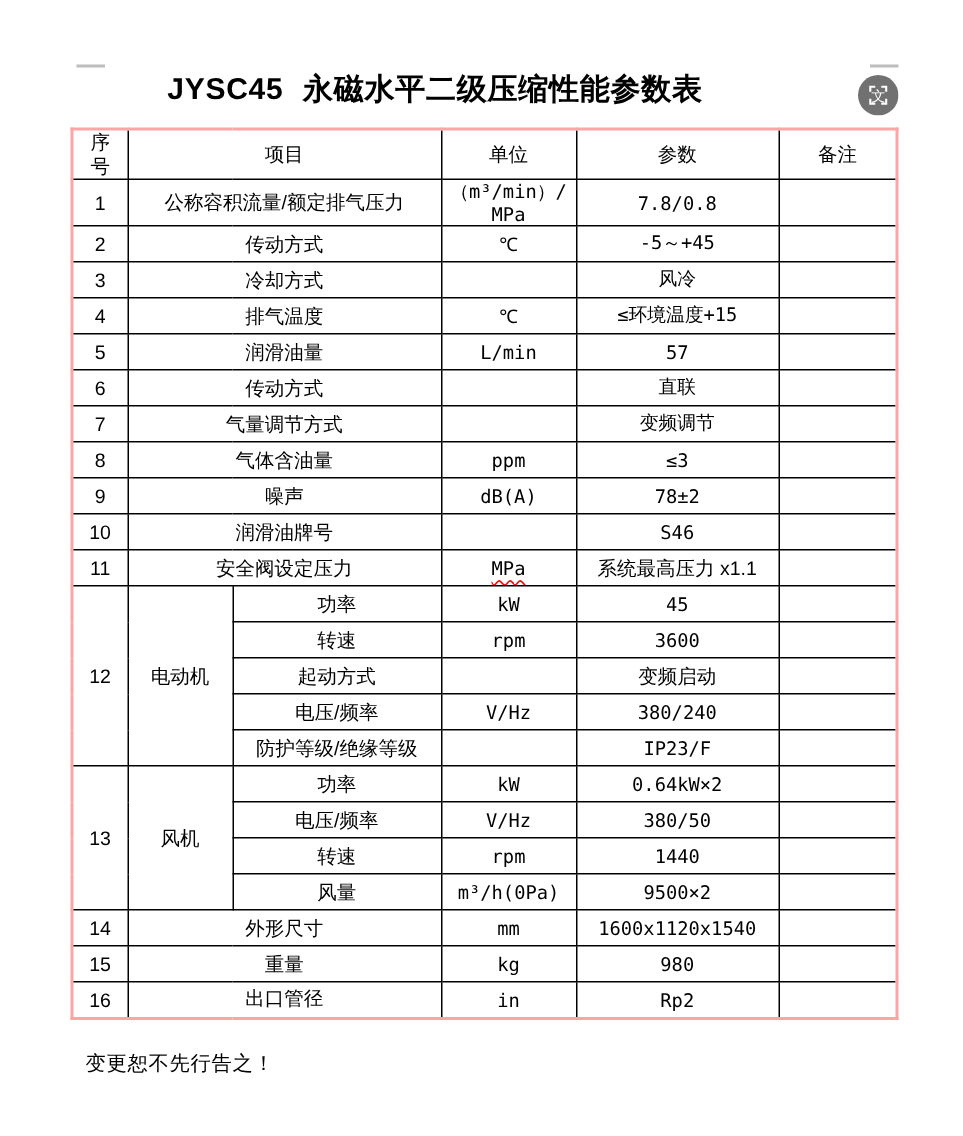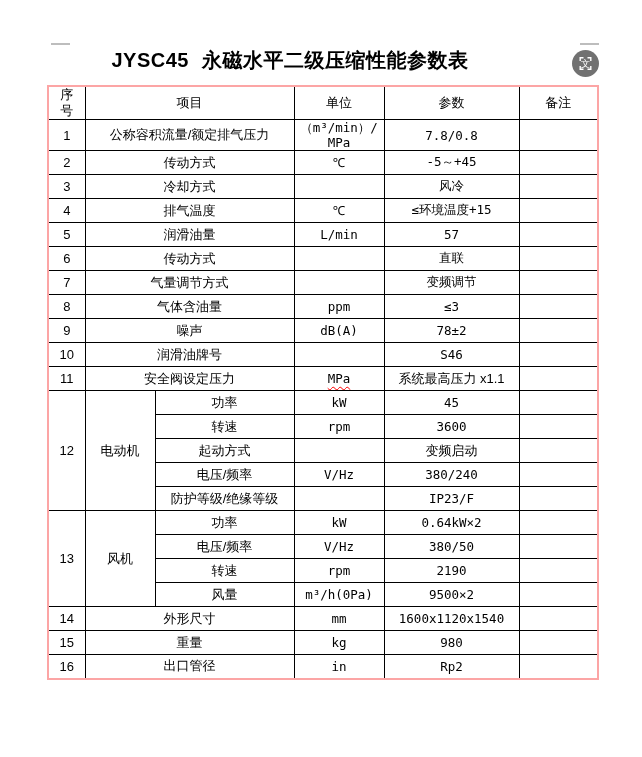--- a/index.html
+++ b/index.html
@@ -230,21 +230,21 @@
   </tr>
   <tr>
     <td>电压/频率</td>
     <td class="mono">V/Hz</td>
     <td class="mono">380/50</td>
     <td></td>
   </tr>
   <tr>
     <td>转速</td>
     <td class="mono">rpm</td>
-    <td class="mono">2190</td>
+    <td class="mono">1440</td>
     <td></td>
   </tr>
   <tr>
     <td>风量</td>
     <td class="mono">m³/h(0Pa)</td>
     <td class="mono">9500×2</td>
     <td></td>
   </tr>
 
   <tr>
@@ -268,13 +268,14 @@
     <td colspan="2">出口管径</td>
     <td class="mono">in</td>
     <td class="mono">Rp2</td>
     <td></td>
   </tr>
 </tbody>
     </table>
 </div>
 
 <div class="note">
+  <div class="l2">变更恕不先行告之！</div>
 </div>
 
 </body></html>

